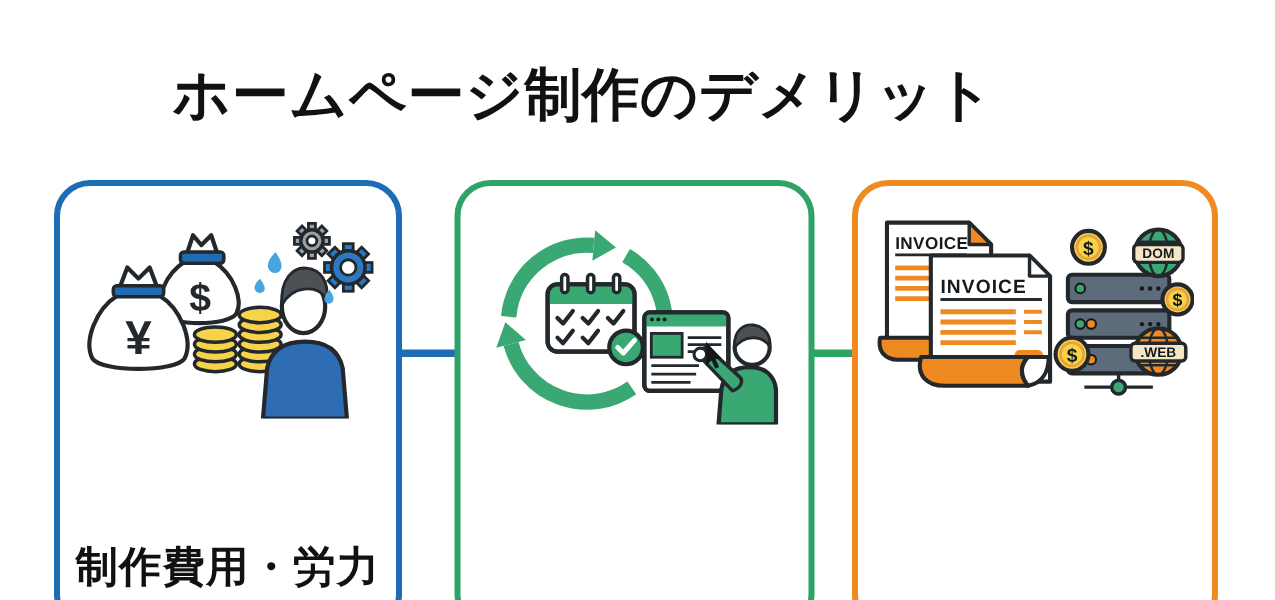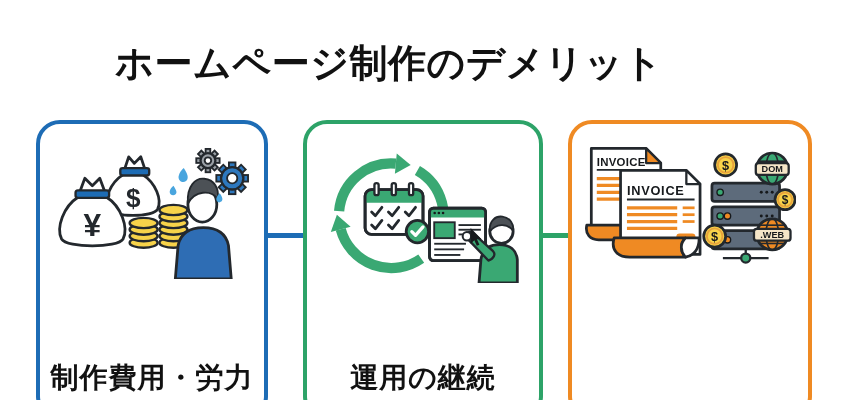--- a/index.html
+++ b/index.html
@@ -158,21 +158,20 @@
 
       <g>
         <path d="M166,152 L168,127 C170,115 178,111 188,111 C199,111 206,117 207,127 L207,152 Z" fill="#3aa873" stroke="#23282d" stroke-width="3" stroke-linejoin="round"></path>
         <path d="M176,128 L154,105 C151,102 154,95 159,98 L181,118 C184,121 182,126 176,128 Z" fill="#3aa873" stroke="#23282d" stroke-width="2.5" stroke-linejoin="round"></path>
         <circle cx="153" cy="102" r="4.5" fill="#ffffff" stroke="#23282d" stroke-width="2.2"></circle>
         <circle cx="190" cy="97" r="12.5" fill="#ffffff" stroke="#23282d" stroke-width="3"></circle>
         <path d="M177.5,97 C176.5,85 184,80 191,81 C199.5,82.3 203.5,89 202.5,96 C196,87.5 184,88.5 177.5,97 Z" fill="#4c5156" stroke="#23282d" stroke-width="2" stroke-linejoin="round"></path>
       </g>
       <polygon points="157,93 157,110 161,106.3 163.6,112.2 166.4,111 163.8,105.2 168.5,105" fill="#16191c"></polygon>
     </svg>
-    <div class="card-label">運用の継続</div>
   </div>
 
   <div class="card orange">
     <svg class="icon icon3" viewBox="0 0 232 142">
 
       <g>
         <path d="M8,8 L68,8 L84,24 L84,100 L8,100 Z" fill="#ffffff" stroke="#23282d" stroke-width="3" stroke-linejoin="round"></path>
         <path d="M68,8 L68,24 L84,24 Z" fill="#ef8a23" stroke="#23282d" stroke-width="2.5" stroke-linejoin="round"></path>
         <text x="14" y="27" font-size="12.5" font-weight="bold" fill="#16191c" letter-spacing="0.3">INVOICE</text>
         <line x1="14" y1="31.5" x2="66" y2="31.5" stroke="#23282d" stroke-width="2"></line>

